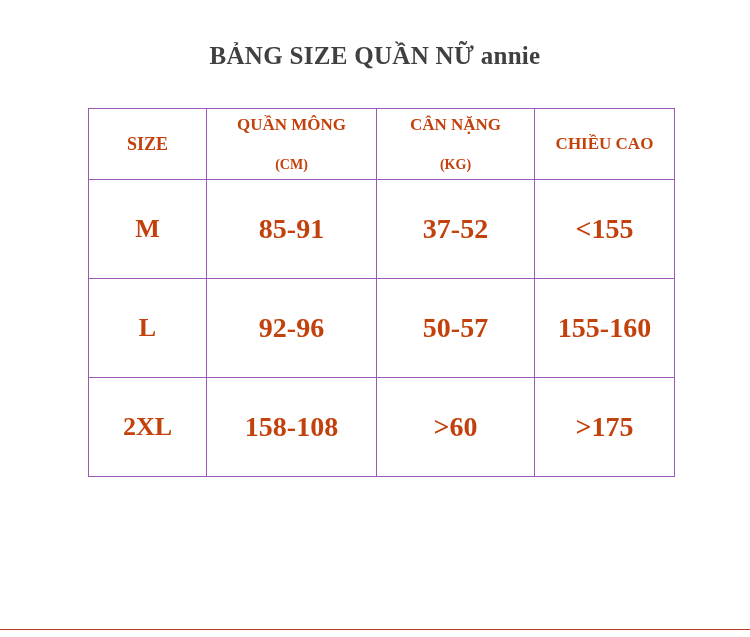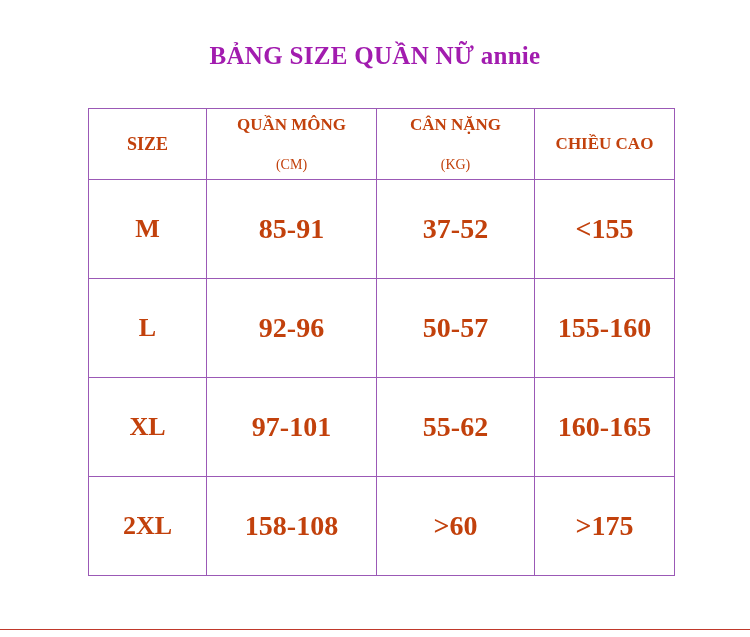--- a/index.html
+++ b/index.html
@@ -24,21 +24,21 @@
   .title {
     position: absolute;
     top: 42px;
     left: 0;
     width: 750px;
     text-align: center;
     font-family: "Liberation Serif", serif;
     font-weight: bold;
     font-size: 25px;
     letter-spacing: 0.3px;
-    color: #a21caf;
+    color: #404040;
   }
   .table-wrap {
     position: absolute;
     top: 108px;
     left: 88px;
     width: 586px;
   }
   table.size-table {
     border-collapse: collapse;
     width: 586px;
@@ -63,21 +63,21 @@
     font-weight: bold;
     font-size: 17px;
     line-height: 1.25;
   }
   tr.header-row th.size-head {
     font-size: 18px;
   }
   .head-unit {
     display: block;
     font-size: 14px;
-    font-weight: normal;
+    font-weight: bold;
     margin-top: 21px;
   }
   tr.body-row td {
     height: 98px;
     font-family: "Liberation Serif", serif;
     font-weight: bold;
     font-size: 28px;
   }
   tr.body-row td.size-cell {
     font-size: 26px;
@@ -127,26 +127,20 @@
           <td>37-52</td>
           <td>&lt;155</td>
         </tr>
         <tr class="body-row">
           <td class="size-cell">L</td>
           <td>92-96</td>
           <td>50-57</td>
           <td>155-160</td>
         </tr>
         <tr class="body-row">
-          <td class="size-cell">XL</td>
-          <td>97-101</td>
-          <td>55-62</td>
-          <td>160-165</td>
-        </tr>
-        <tr class="body-row">
           <td class="size-cell">2XL</td>
           <td>158-108</td>
           <td>&gt;60</td>
           <td>&gt;175</td>
         </tr>
       </tbody>
     </table>
   </div>
 
   <div class="bottom-rule"></div>

